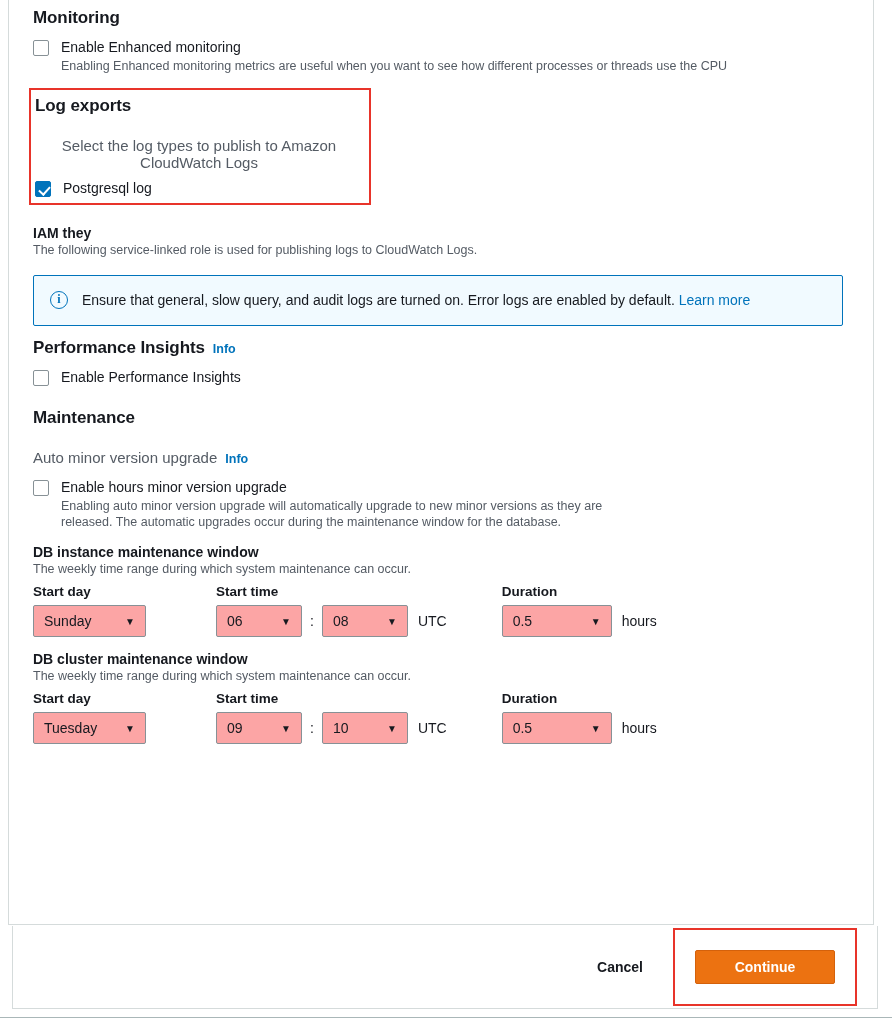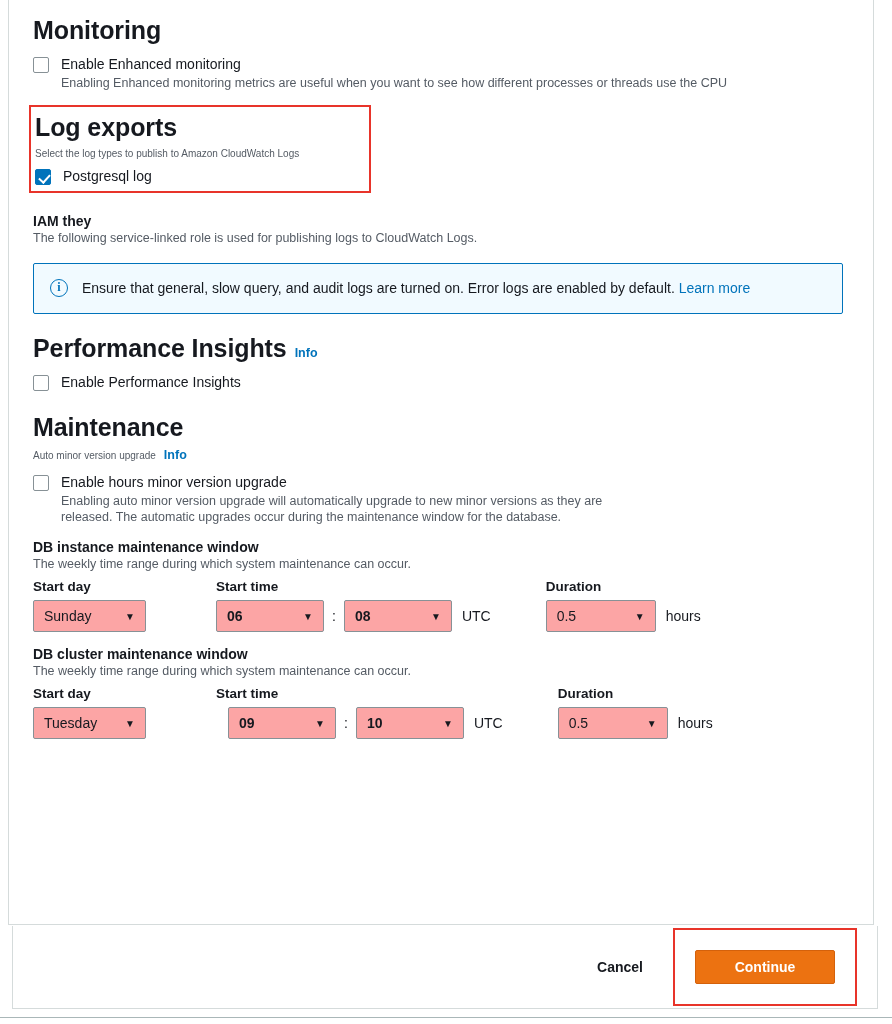--- a/index.html
+++ b/index.html
@@ -25,31 +25,32 @@
     background: #ffffff;
     border-left: 1px solid #d5dbdb;
     border-right: 1px solid #d5dbdb;
     border-bottom: 1px solid #d5dbdb;
     min-height: 925px;
   }
   .content {
     padding: 0 24px;
   }
   h2.section-title {
-    font-size: 25px;
+    font-size: 17px;
     font-weight: 700;
     margin: 0;
-    padding: 16px 0 6px 0;
+    padding: 8px 0 6px 0;
     color: #16191f;
     letter-spacing: -0.1px;
   }
   .sub-desc {
-    font-size: 10px;
+    font-size: 15px;
     color: #545b64;
-    margin: 0 0 4px 0;
+    margin: 15px 0 4px 0;
+    text-align: center;
   }
   .checkbox-row {
     display: flex;
     align-items: flex-start;
     padding: 4px 0 0 0;
   }
   .cb {
     width: 16px; height: 16px;
     border: 1px solid #879196;
     border-radius: 2px;
@@ -188,21 +189,21 @@
     padding: 0 10px;
     font-size: 14px;
     color: #16191f;
   }
   .select .caret {
     margin-left: 14px;
     font-size: 10px;
     color: #16191f;
   }
   .sel-day { width: 113px; }
-  .sel-time { width: 108px; font-weight: bold; }
+  .sel-time { width: 86px; }
   .sel-dur { width: 110px; }
   .colon { padding: 0 8px; font-size: 14px; line-height: 32px; }
   .utc { padding-left: 10px; font-size: 14px; line-height: 32px; }
   .hours { padding-left: 10px; font-size: 14px; line-height: 32px; }
   .spacer-start-time { margin-left: 70px; }
   .spacer-duration { margin-left: 55px; }
   .footer {
     position: absolute;
     left: 12px;
     top: 926px;
@@ -345,21 +346,21 @@
       <div class="mw-grid">
         <div class="col">
           <div class="col-head">Start day</div>
           <div class="select sel-day">
             <span>Tuesday</span>
             <span class="caret">▼</span>
           </div>
         </div>
         <div class="col spacer-start-time">
           <div class="col-head">Start time</div>
-          <div style="display:flex;align-items:flex-end;margin-left:12px;">
+          <div style="display:flex;align-items:flex-end;">
             <div class="select sel-time">
               <span>09</span>
               <span class="caret">▼</span>
             </div>
             <span class="colon">:</span>
             <div class="select sel-time">
               <span>10</span>
               <span class="caret">▼</span>
             </div>
             <span class="utc">UTC</span>

